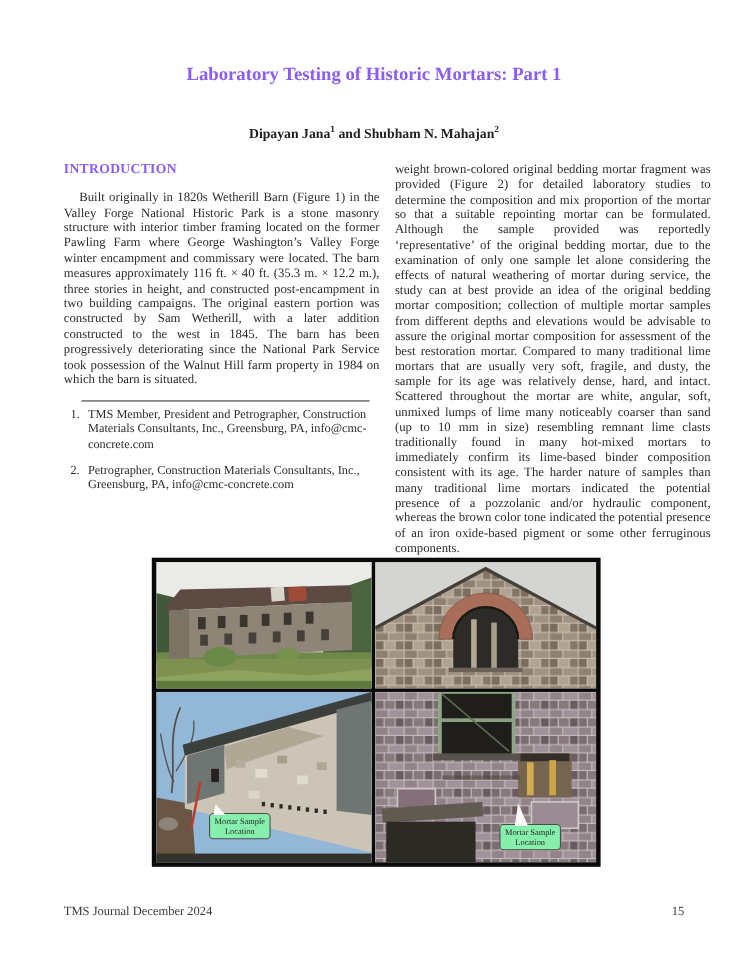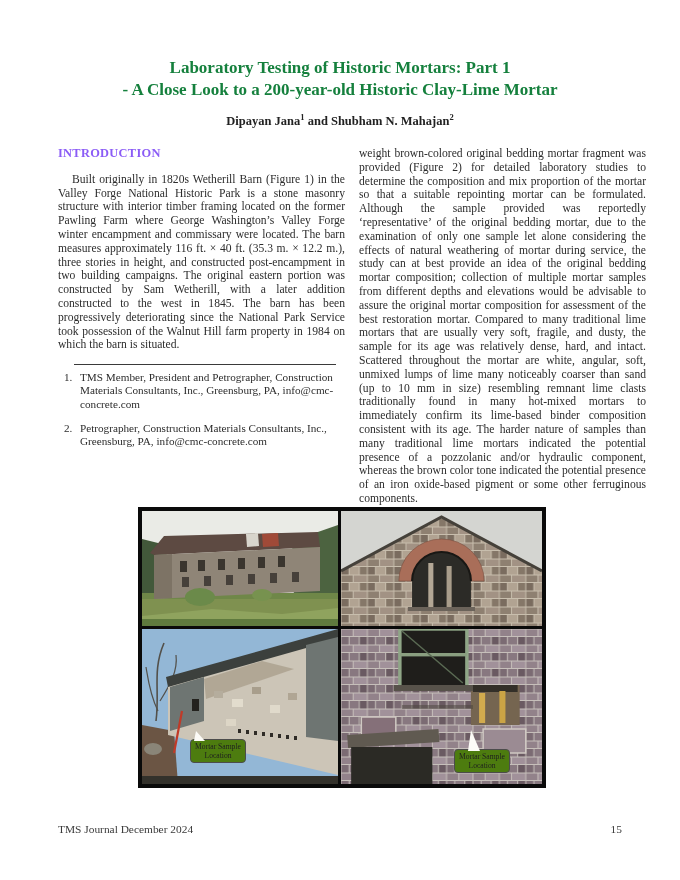--- a/index.html
+++ b/index.html
@@ -5,21 +5,21 @@
   html,body{margin:0;padding:0;}
   body{
     width:680px;height:880px;background:#ffffff;overflow:hidden;
     font-family:"Liberation Serif", serif;color:#262626;
     -webkit-font-smoothing:antialiased;
   }
   .page{position:relative;width:680px;height:880px;background:#fff;}
 
   .title{
     position:absolute;top:57px;left:0;width:680px;text-align:center;
-    font-weight:bold;font-size:17px;line-height:22px;color:#15803d;
+    font-weight:bold;font-size:17px;line-height:22px;color:#8b5cf6;
   }
   .authors{
     position:absolute;top:112px;left:0;width:680px;text-align:center;
     font-weight:bold;font-size:12.5px;color:#222;
   }
   .authors sup{font-size:8.5px;}
 
   .columns{
     position:absolute;top:147px;left:58px;width:588px;
     display:flex;gap:14px;
@@ -39,21 +39,21 @@
 
   .figure{
     position:absolute;left:138px;top:507px;width:408px;height:281px;
     background:#0a0a0a;padding:4px;box-sizing:border-box;
     display:grid;grid-template-columns:196px 1fr;grid-template-rows:115px 1fr;gap:3px;
   }
   .photo{position:relative;overflow:hidden;background:#888;}
   .photo svg{display:block;width:100%;height:100%;}
 
   .callout{
-    position:absolute;width:52px;background:#4d7c0f;border:1px solid #4c4c4c;
+    position:absolute;width:52px;background:#86efac;border:1px solid #4c4c4c;
     border-radius:4px;padding:2px 1px;font-size:7.6px;line-height:9px;
     text-align:center;color:#1f1f1f;z-index:5;
   }
   .callout::before{
     content:"";position:absolute;width:0;height:0;
   }
   .callout.bl{left:48px;top:110px;}
   .callout.bl::before{
     top:-9px;left:3px;
     border-left:2px solid transparent;border-right:9px solid transparent;
@@ -76,21 +76,20 @@
     font-size:11.4px;color:#3a3a3a;
   }
 </style>
 </head>
 <body>
 
 <div class="page">
 
   <div class="title">
     <div>Laboratory Testing of Historic Mortars: Part 1</div>
-    <div>- A Close Look to a 200-year-old Historic Clay-Lime Mortar</div>
   </div>
 
   <div class="authors">
     <span>Dipayan Jana</span><sup>1</sup><span> and </span><span>Shubham N. Mahajan</span><sup>2</sup>
   </div>
 
   <div class="columns">
     <div class="col">
       <h2>INTRODUCTION</h2>
       <p>Built originally in 1820s Wetherill Barn (Figure 1) in the Valley Forge National Historic Park is a stone masonry structure with interior timber framing located on the former Pawling Farm where George Washington’s Valley Forge winter encampment and commissary were located. The barn measures approximately 116 ft. × 40 ft. (35.3 m. × 12.2 m.), three stories in height, and constructed post-encampment in two building campaigns. The original eastern portion was constructed by Sam Wetherill, with a later addition constructed to the west in 1845. The barn has been progressively deteriorating since the National Park Service took possession of the Walnut Hill farm property in 1984 on which the barn is situated.</p>

